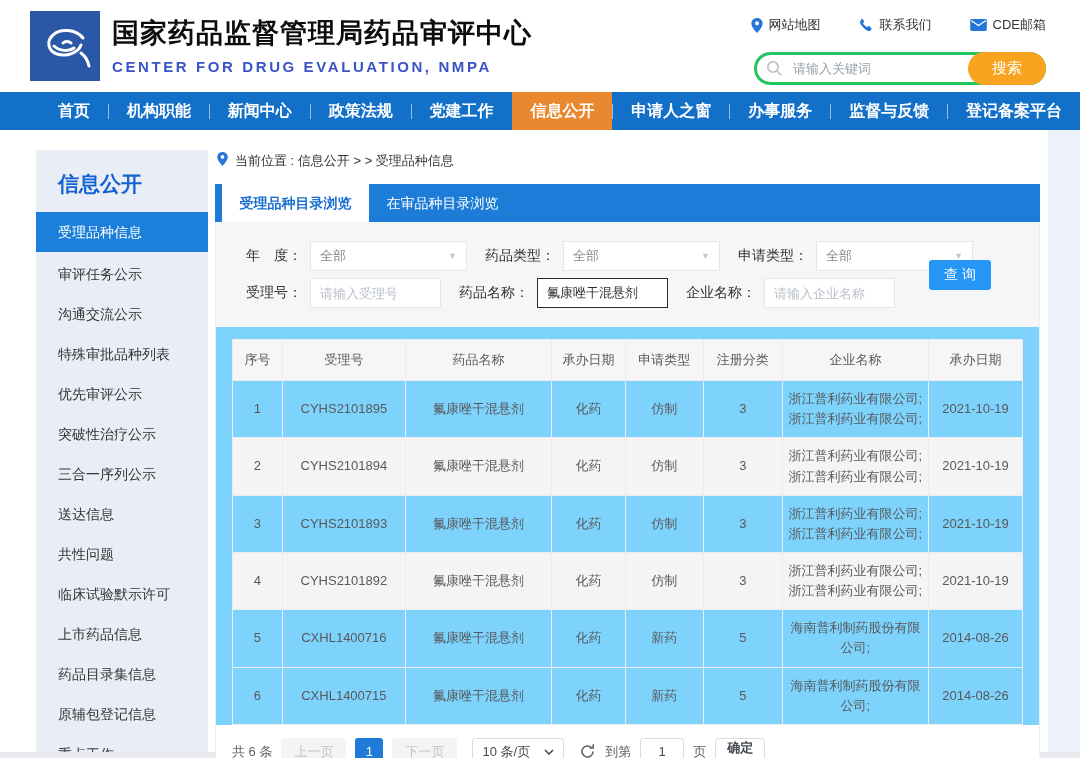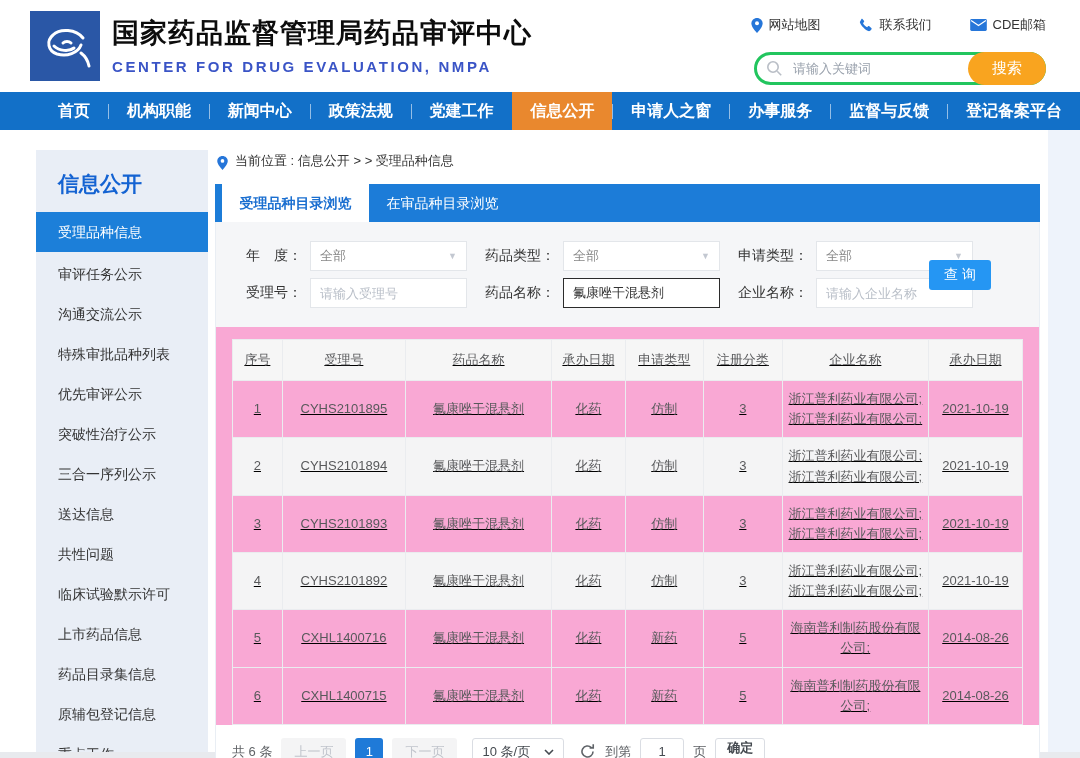--- a/index.html
+++ b/index.html
@@ -34,43 +34,43 @@
   .right-strip { position:absolute; right:0; top:0; width:32px; height:100%; background:#eef3fb; }
 
   .sidebar { position:absolute; left:36px; top:20px; width:172px; height:602px;
     background:#e9eef6; overflow:hidden; }
   .sidebar-title { padding:20px 0 14px 22px; font-size:21px; font-weight:bold; color:#1463d2; }
   .sidebar-item { height:40px; line-height:40px; padding-left:22px; font-size:14px; color:#333;
     cursor:pointer; white-space:nowrap; }
   .sidebar-item.active { background:#1c7fd9; color:#fff; margin-bottom:2px; }
 
   .content { position:absolute; left:215px; top:20px; width:825px; }
-  .breadcrumb { display:flex; align-items:flex-end; gap:7px; font-size:13px; color:#333; margin:2px 0 14px 2px; }
+  .breadcrumb { display:flex; align-items:flex-start; gap:7px; font-size:13px; color:#333; margin:2px 0 14px 2px; }
 
   .panel { border:1px solid #e9eef4; border-top:none; }
   .tabbar { height:38px; background:#1c7cd8; display:flex; }
   .tab { min-width:147px; padding:0 14px; text-align:center; line-height:38px; font-size:14px;
     color:#fff; cursor:pointer; }
   .tab.active { background:#fff; color:#1b6fd0; font-weight:bold; margin-left:7px; }
 
   .filter-section { position:relative; background:#f5f6f8; padding:12px 18px 12px 12px; }
   .filter-row { display:flex; align-items:center; margin:7px 0; }
   .f-group { display:flex; align-items:center; margin-right:14px; }
   .f-label { min-width:74px; text-align:right; font-size:14px; color:#333; margin-right:8px; white-space:nowrap; }
   .f-select { width:157px; height:30px; background:#fff; border:1px solid #e3e6ea; display:flex;
     align-items:center; justify-content:space-between; padding:0 9px; font-size:13px; color:#888; cursor:pointer; }
   .f-caret { font-size:9px; color:#c3c8d1; }
-  .f-input { width:157px; height:30px; background:#fff; border:1px solid #e3e6ea; padding:0 9px;
+  .f-input { width:131px; height:30px; background:#fff; border:1px solid #e3e6ea; padding:0 9px;
     font-size:13px; color:#333; outline:none; }
   .f-input::placeholder { color:#b9bfc8; }
   .f-input.focused { border:1px solid #2b2b2b; }
   .query-btn { position:absolute; right:48px; top:50%; margin-top:-15px; width:62px; height:30px;
     border:none; border-radius:3px; background:#2596f3; color:#fff; font-size:14px; cursor:pointer; }
 
-  .table-wrap { padding:12px 16px 0; background:#f9a8d4;text-decoration:underline; }
+  .table-wrap { padding:12px 16px 0; background:#7dd3fc; }
   table { width:100%; border-collapse:collapse; table-layout:fixed; }
   th { background:#f6f6f6; font-weight:normal; color:#555; }
   th,td { border:1px solid #eaecef; font-size:13px; text-align:center; padding:8px 5px;
     color:#58595b; line-height:1.55; word-break:break-all; }
   th { padding:10px 5px; }
   tr.shaded td { background:#f4f4f5; }
 
   .pagination { display:flex; align-items:center; gap:9px; padding:13px 16px 14px; background:#fff;
     font-size:13px; color:#5f6266; }
   .pg-btn { height:28px; line-height:28px; padding:0 13px; background:#f4f4f5; color:#c0c4cc;

